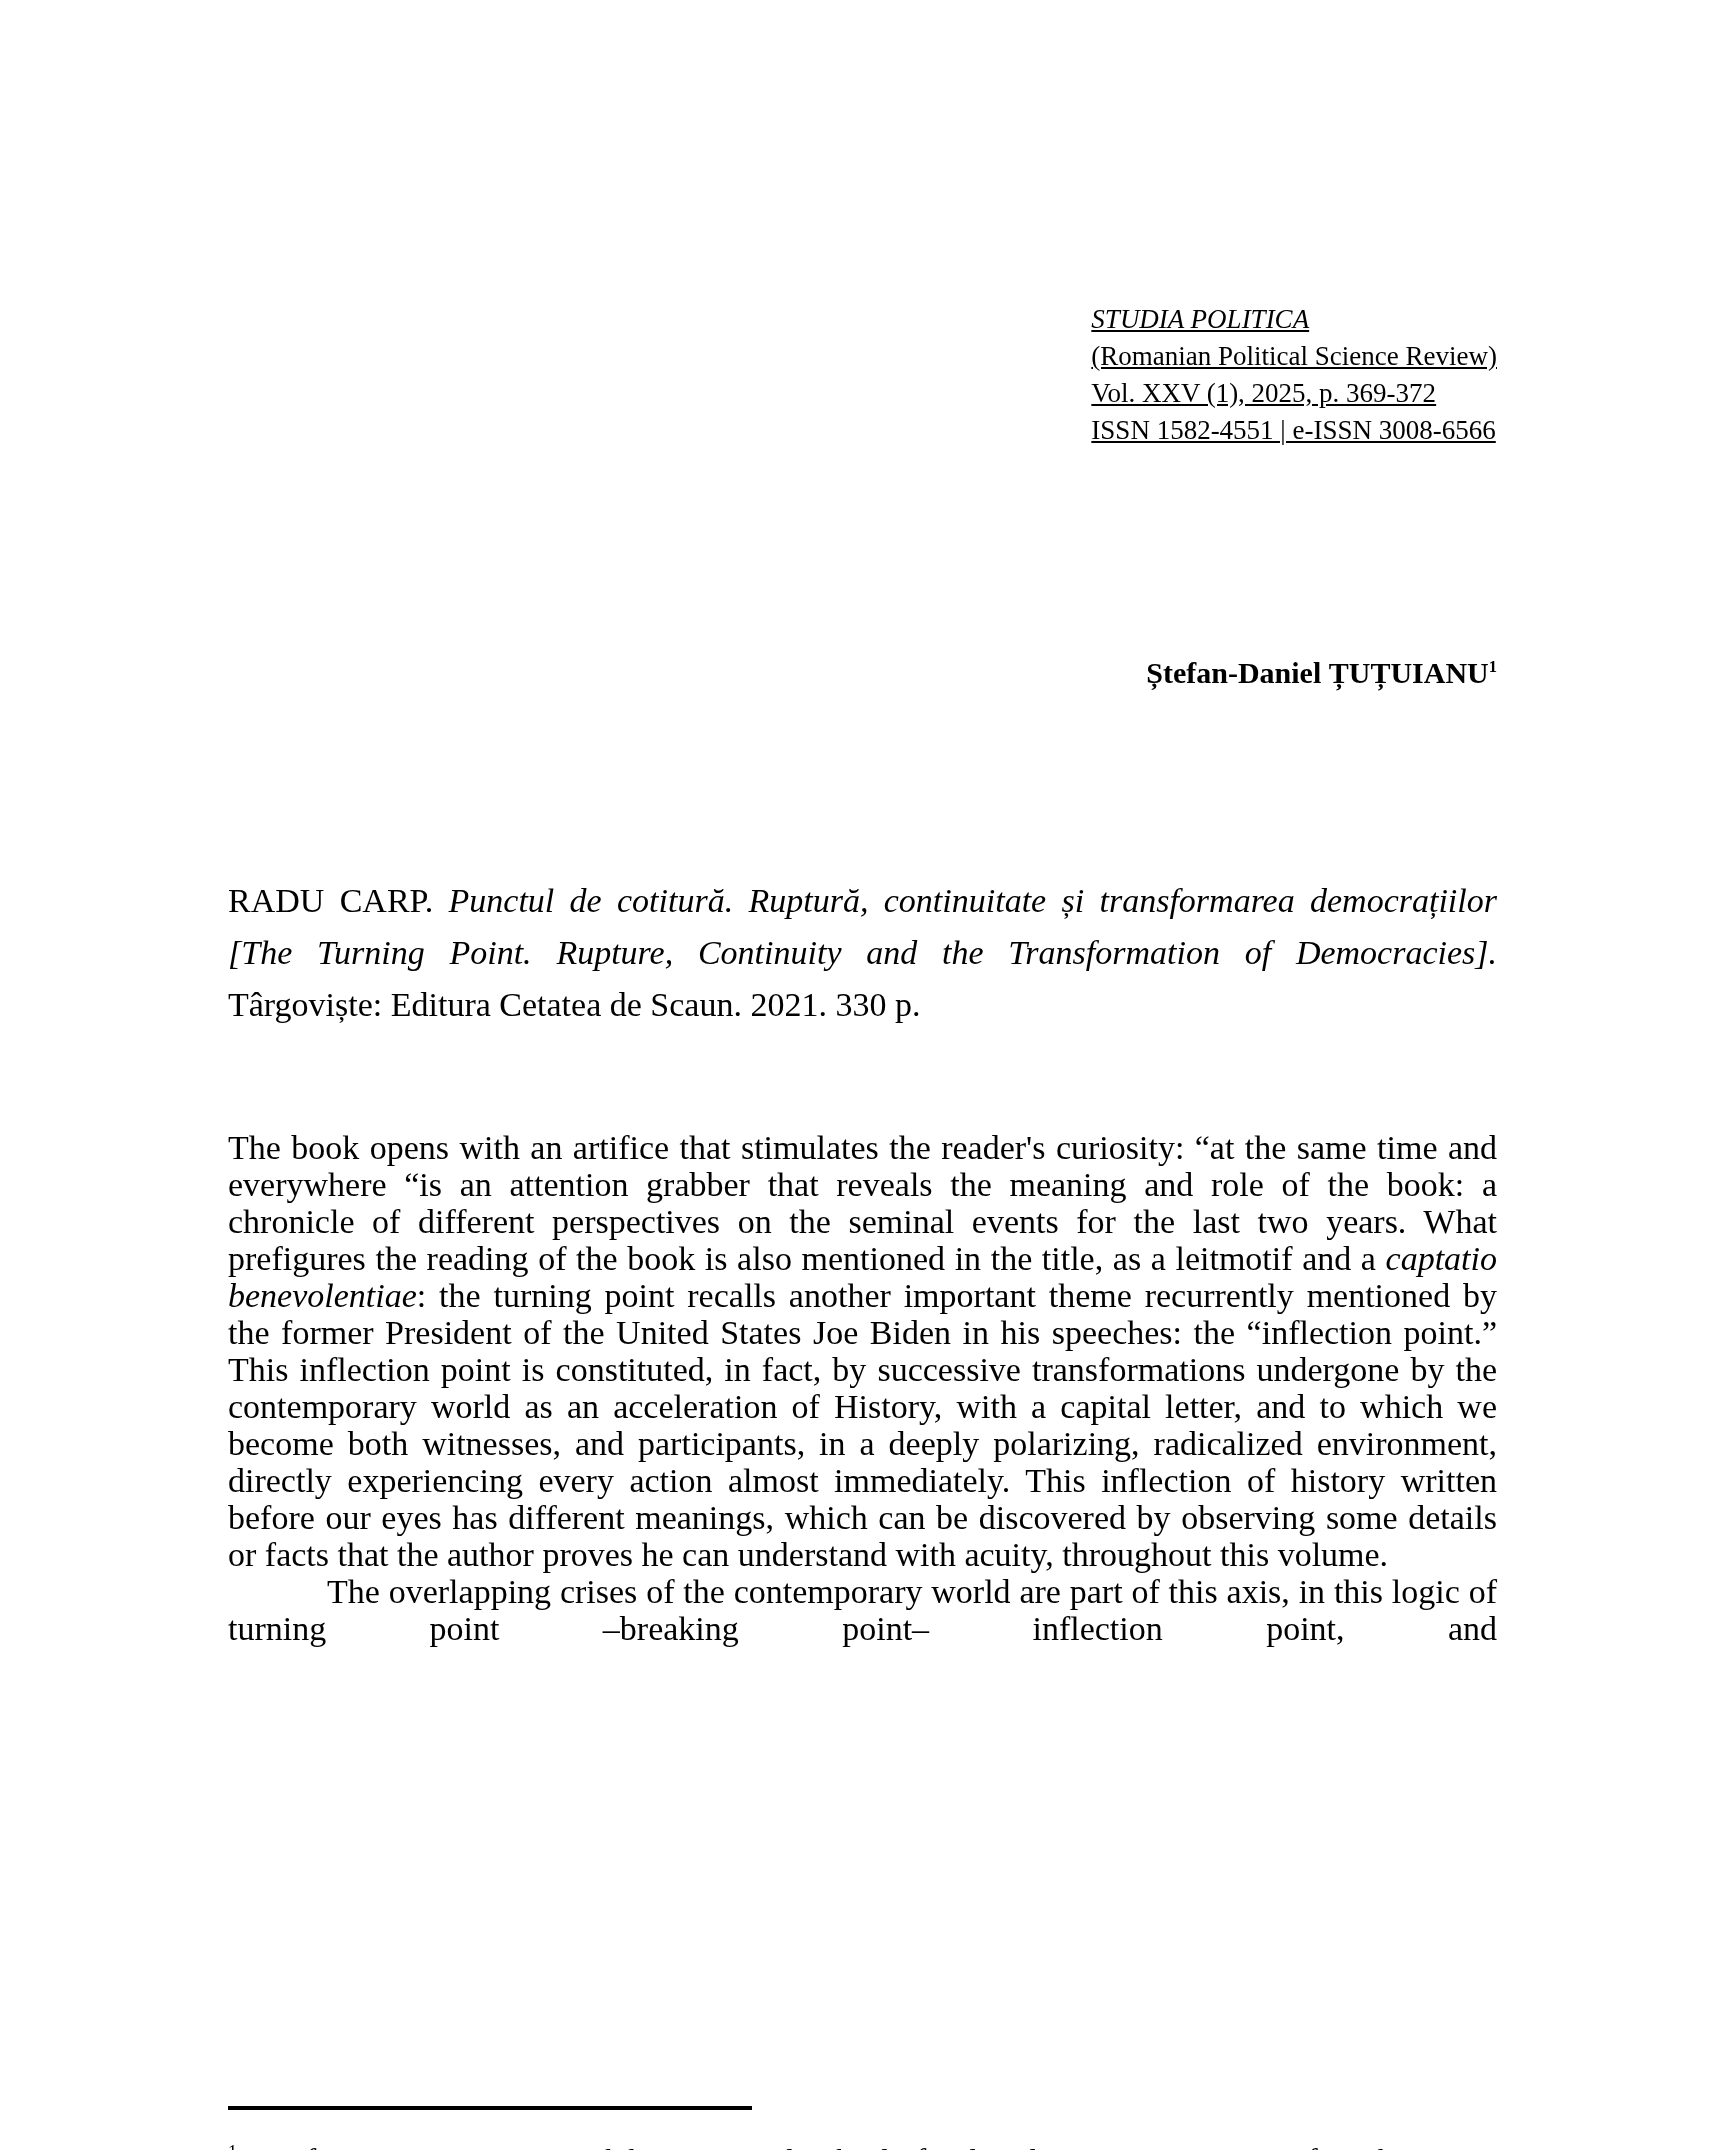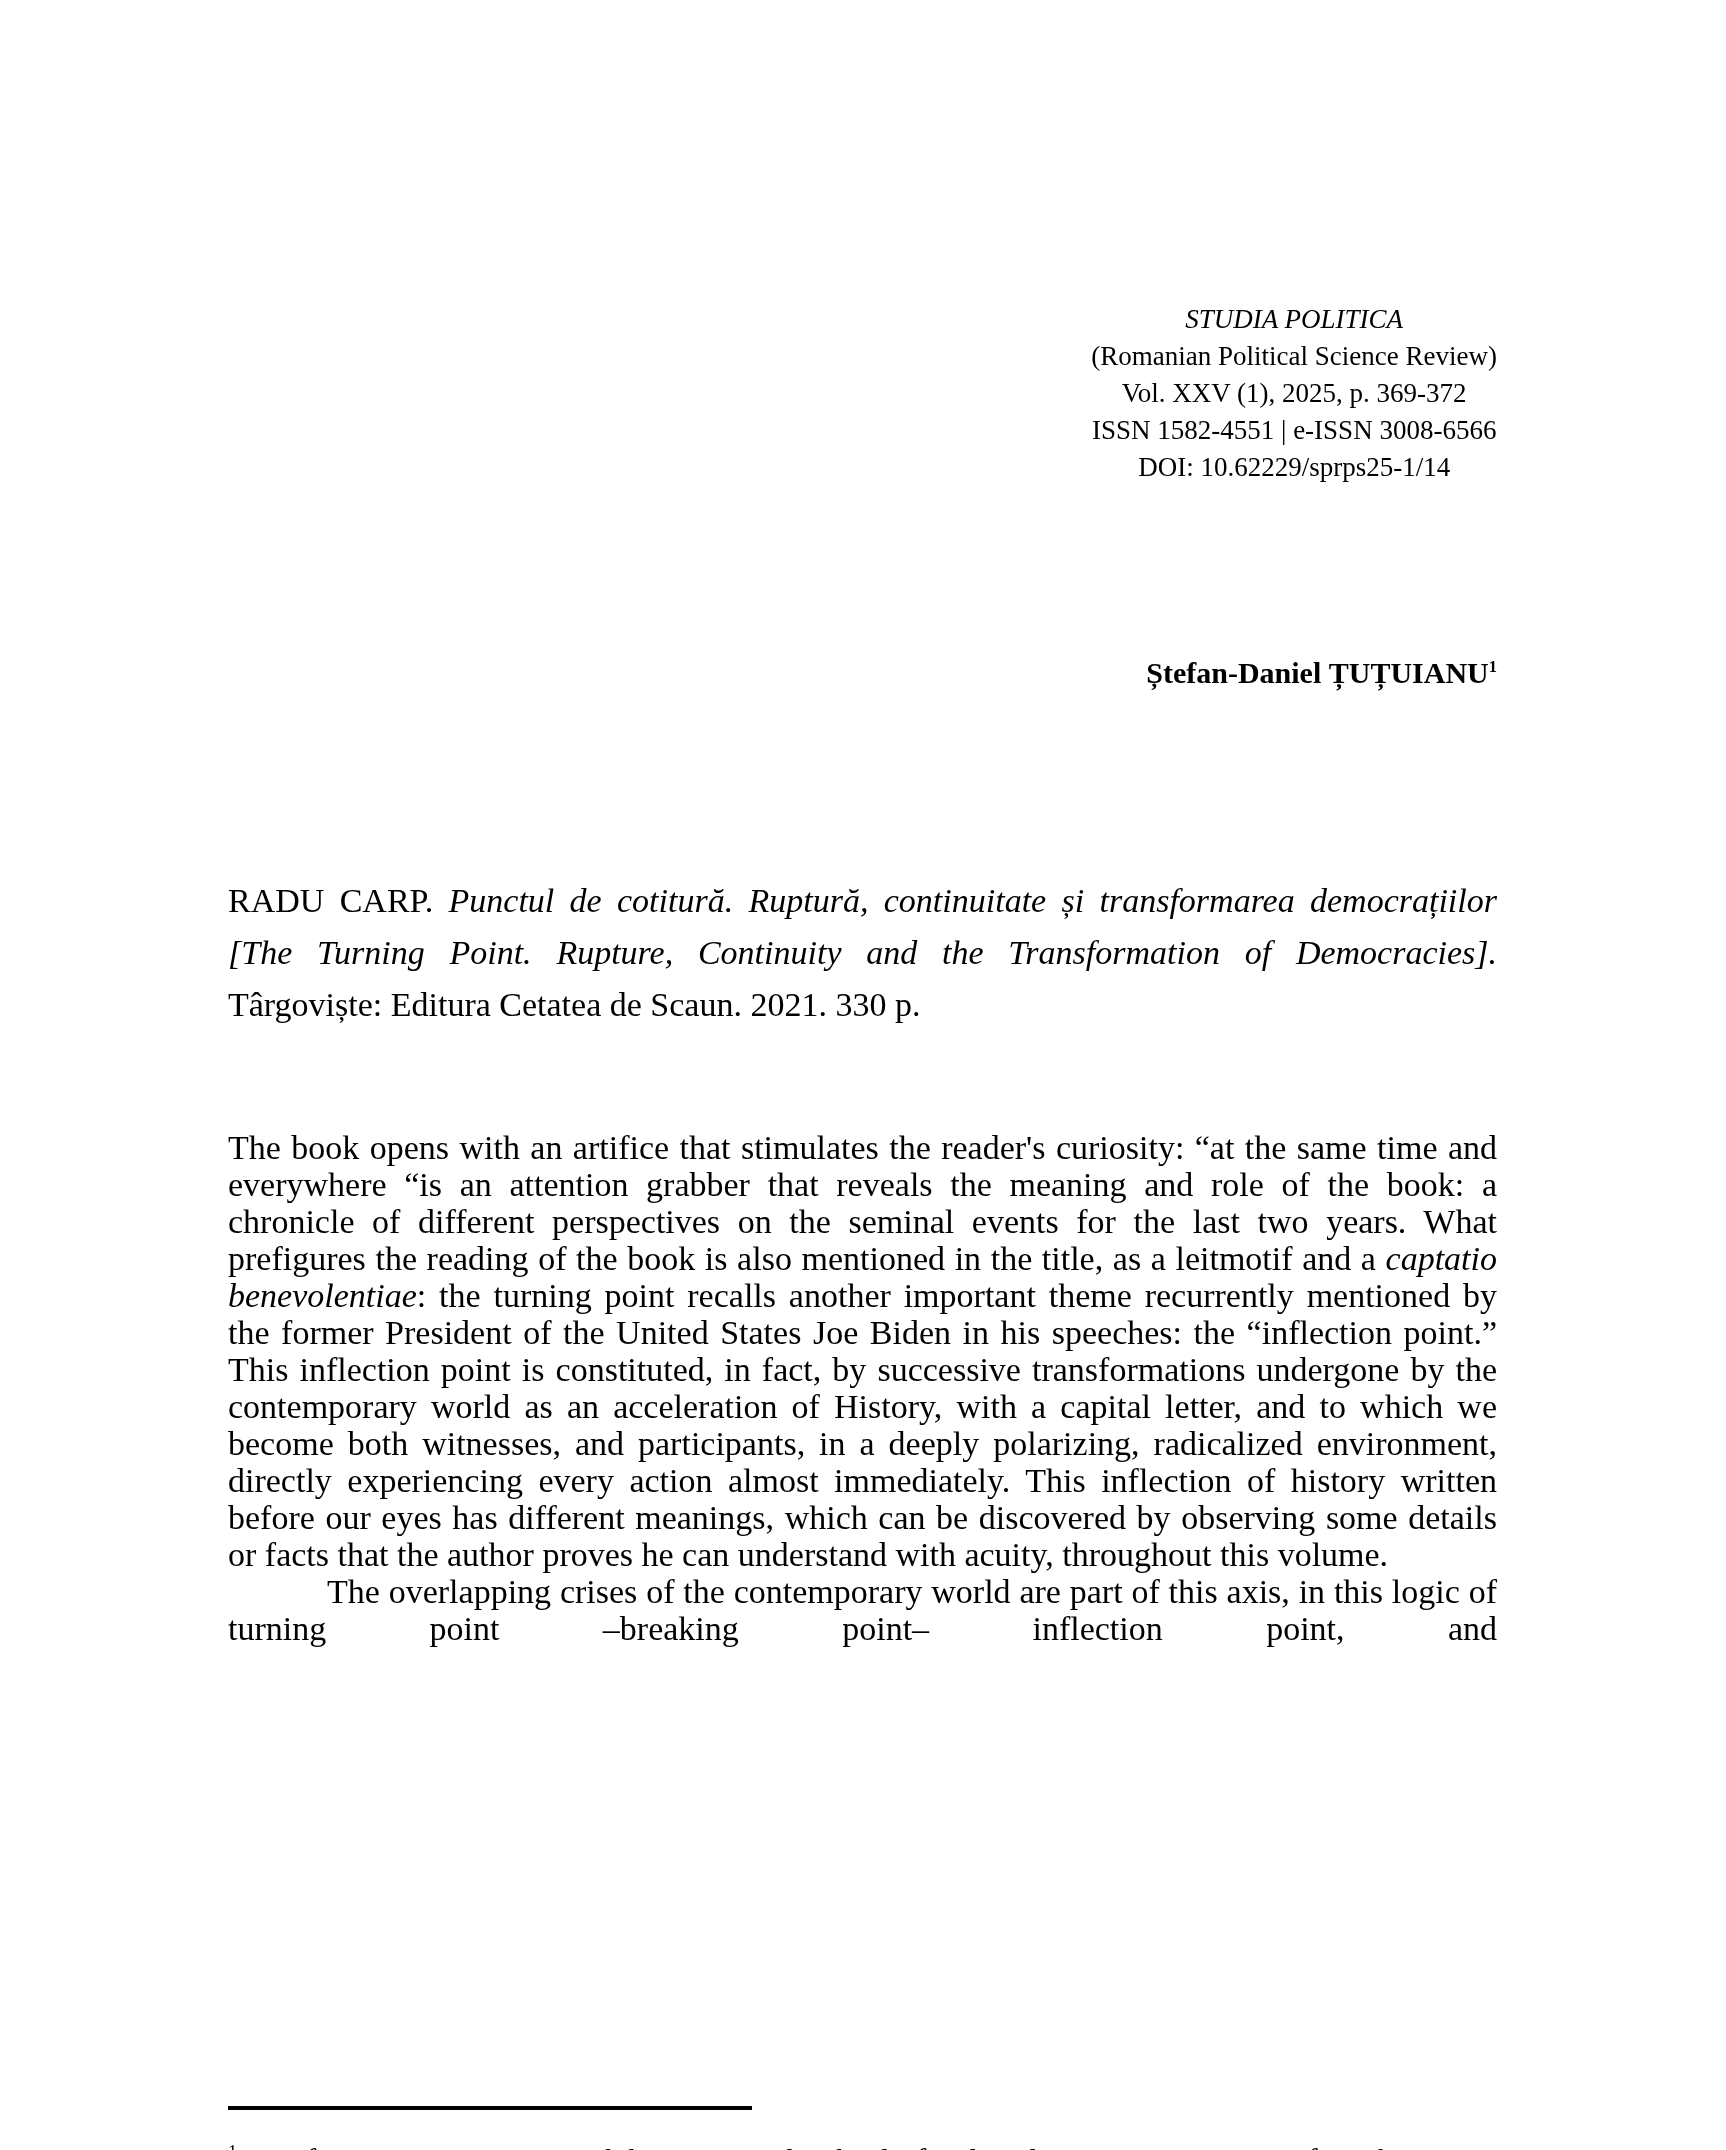--- a/index.html
+++ b/index.html
@@ -11,24 +11,25 @@
     color: #000000;
     font-family: "Liberation Serif", "DejaVu Serif", serif;
     overflow: hidden;
   }
 
   
   .masthead {
     position: absolute;
     top: 301px;
     right: 230px;
-    text-align: center;
+    text-align: left;
     font-size: 27px;
     line-height: 37px;
     white-space: nowrap;
+    text-decoration: underline;
   }
   .masthead .journal-title { font-style: italic; }
 
   
   .author-line {
     position: absolute;
     top: 647px;
     right: 230px;
     font-size: 30px;
     line-height: 52px;
@@ -90,21 +91,20 @@
 </head>
 <body>
 
 <div class="page">
 
   <div class="masthead">
     <div class="journal-title">STUDIA POLITICA</div>
     <div>(Romanian Political Science Review)</div>
     <div>Vol. XXV (1), 2025, p. 369-372</div>
     <div>ISSN 1582-4551 | e-ISSN 3008-6566</div>
-    <div>DOI: 10.62229/sprps25-1/14</div>
   </div>
 
   <div class="author-line"><span>Ștefan-Daniel ȚUȚUIANU</span><sup>1</sup></div>
 
   <div class="reference"><span>RADU CARP. </span><span class="italic">Punctul de cotitură. Ruptură, continuitate și transformarea democrațiilor [The Turning Point. Rupture, Continuity and the Transformation of Democracies]. </span><span>Târgoviște: Editura Cetatea de Scaun. 2021. 330 p.</span></div>
 
   <div class="body-text">
     <p><span>The book opens with an artifice that stimulates the reader's curiosity: “at the same time and everywhere “is an attention grabber that reveals the meaning and role of the book: a chronicle of different perspectives on the seminal events for the last two years. What prefigures the reading of the book is also mentioned in the title, as a leitmotif and a </span><span class="italic">captatio benevolentiae</span><span>: the turning point recalls another important theme recurrently mentioned by the former President of the United States Joe Biden in his speeches: the “inflection point.” This inflection point is constituted, in fact, by successive transformations undergone by the contemporary world as an acceleration of History, with a capital letter, and to which we become both witnesses, and participants, in a deeply polarizing, radicalized environment, directly experiencing every action almost immediately. This inflection of history written before our eyes has different meanings, which can be discovered by observing some details or facts that the author proves he can understand with acuity, throughout this volume.</span></p>
     <p class="para-indent">The overlapping crises of the contemporary world are part of this axis, in this logic of turning point –breaking point– inflection point, and</p>
   </div>

